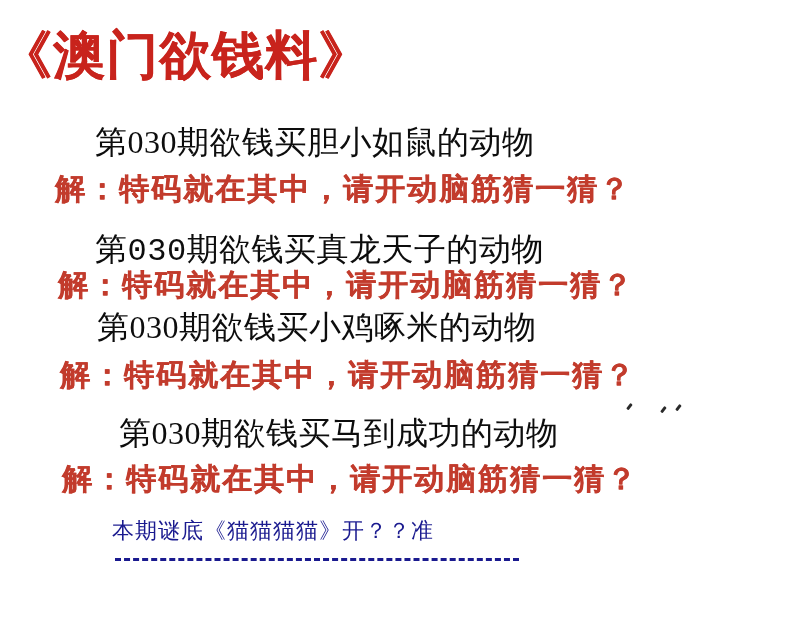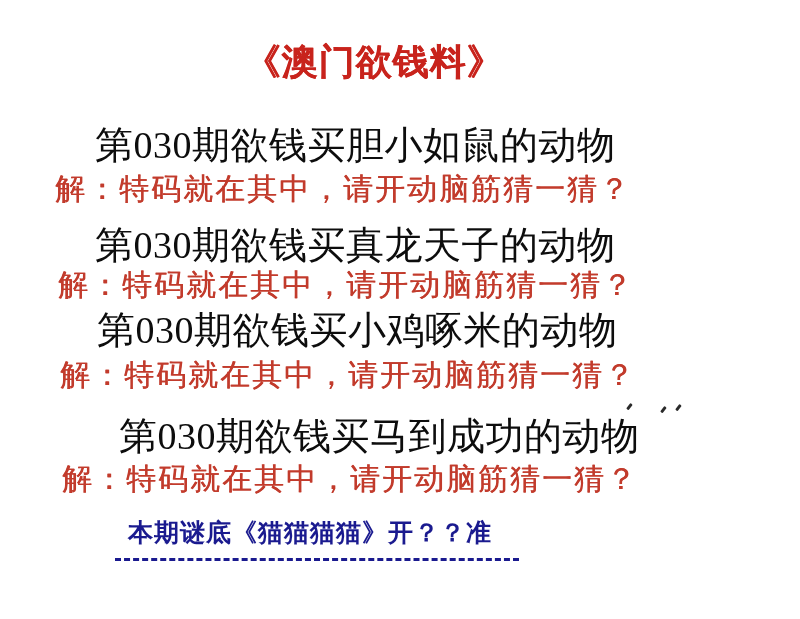--- a/index.html
+++ b/index.html
@@ -6,52 +6,51 @@
   body {
     width: 800px; height: 619px;
     background: #ffffff;
     position: relative;
     overflow: hidden;
     font-family: "Liberation Serif", serif;
   }
   .line { position: absolute; white-space: nowrap; line-height: 1; }
 
   .title {
-    top: 44px; left: 0; width: 748px;
-    text-align: center;
-    font-size: 36px; font-weight: bold;
+    top: 30px; left: 0; width: 748px;
+    font-size: 52px; font-weight: bold;
     color: #c8231c;
     letter-spacing: 1px;
     text-shadow: 0.5px 0 0 #c8231c;
   }
 
   .clue {
-    font-size: 38px;
+    font-size: 32px;
     color: #0d0d0d;
     letter-spacing: 0.5px;
   }
   .clue-0 { top: 126px; left: 95px; }
-  .clue-1 { top: 226px; left: 95px; }
+  .clue-1 { top: 236px; left: 95px; font-family: Liberation Mono, monospace; }
   .clue-2 { top: 311px; left: 97px; text-align: right; }
   .clue-3 { top: 417px; left: 119px; }
 
   .hint {
-    font-size: 30px; font-weight: normal;
+    font-size: 30px; font-weight: bold;
     color: #c23b2c;
     letter-spacing: 2px;
     text-shadow: 0.4px 0 0 #c23b2c;
   }
   .hint-0 { top: 174px; left: 55px; }
   .hint-1 { top: 270px; left: 58px; }
   .hint-2 { top: 360px; left: 60px; }
   .hint-3 { top: 464px; left: 62px; }
 
   .answer {
-    top: 520px; left: 128px;
-    font-size: 25px; font-weight: bold;
+    top: 520px; left: 112px;
+    font-size: 22px; font-weight: normal;
     color: #1a1a8f;
     letter-spacing: 1px;
     font-family: "Liberation Sans", sans-serif;
   }
 
   .dashline {
     position: absolute;
     top: 558px; left: 115px;
     width: 404px; height: 0;
     border-top: 3px dashed #1a1a8f;

